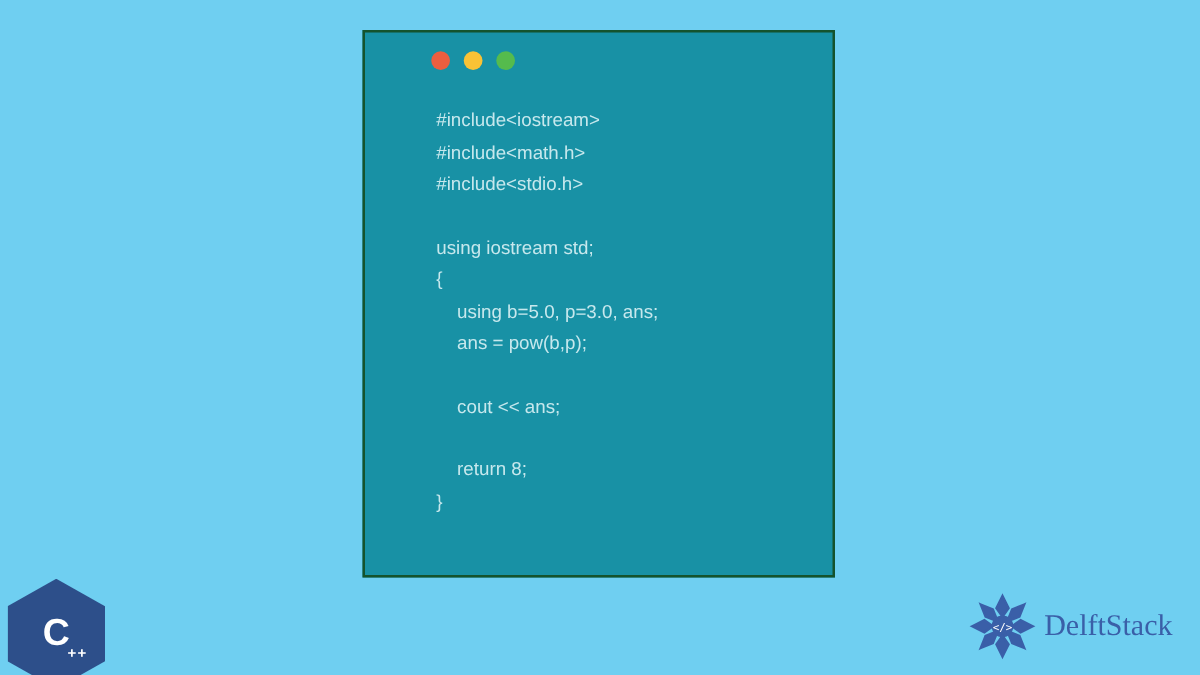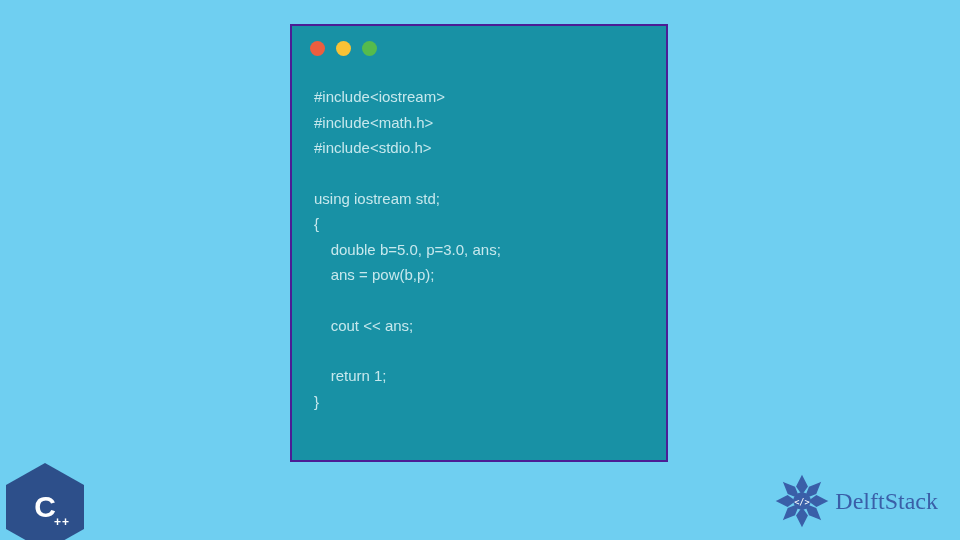--- a/index.html
+++ b/index.html
@@ -14,21 +14,22 @@
       position: relative;
       font-family: Arial, sans-serif;
     }
     .code-window {
       position: absolute;
       top: 24px;
       left: 290px;
       width: 378px;
       height: 438px;
       background: #1891a5;
-      border: 2px solid #4c1d95;
+      border: 2px solid #14532d;
+      padding-left: 35px;
     }
     .window-controls {
       display: flex;
       gap: 11px;
       padding: 15px 18px 0 18px;
     }
     .control-dot {
       width: 15px;
       height: 15px;
       border-radius: 50%;
@@ -114,26 +115,26 @@
     <div class="control-dot dot-yellow"></div>
     <div class="control-dot dot-green"></div>
   </div>
   <div class="code-content">
     <div class="code-line">#include&lt;iostream&gt;</div>
     <div class="code-line">#include&lt;math.h&gt;</div>
     <div class="code-line">#include&lt;stdio.h&gt;</div>
     <div class="blank-line"></div>
     <div class="code-line">using iostream std;</div>
     <div class="code-line">{</div>
-    <div class="code-line">    double b=5.0, p=3.0, ans;</div>
+    <div class="code-line">    using b=5.0, p=3.0, ans;</div>
     <div class="code-line">    ans = pow(b,p);</div>
     <div class="blank-line"></div>
     <div class="code-line">    cout &lt;&lt; ans;</div>
     <div class="blank-line"></div>
-    <div class="code-line">    return 1;</div>
+    <div class="code-line">    return 8;</div>
     <div class="code-line">}</div>
   </div>
 </div>
 
 <div class="cpp-logo">
   <div class="hex">
     <span class="hex-inner">C</span>
     <span class="hex-plus">++</span>
   </div>
 </div>

